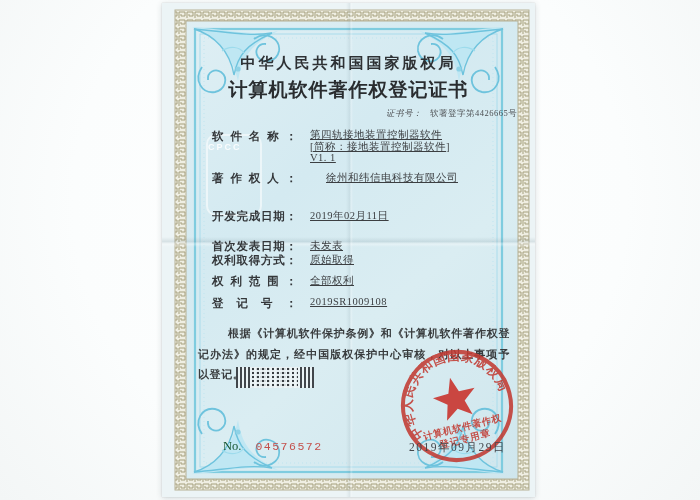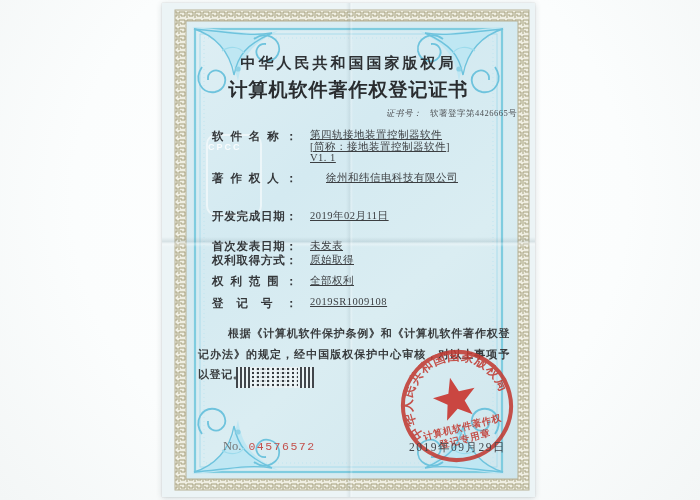--- a/index.html
+++ b/index.html
@@ -78,21 +78,21 @@
       repeating-linear-gradient(90deg,#383d41 0 2px,rgba(236,244,246,.85) 2px 5px);
   }
   .seal{position:absolute;left:228px;top:336px;width:134px;height:134px;z-index:4;opacity:.88;}
   .seal-date{
     position:absolute;left:247px;top:437px;z-index:5;
     font-size:11.5px;letter-spacing:1.5px;color:#43464b;white-space:nowrap;
   }
   .serial{
     position:absolute;left:61px;top:436px;z-index:3;font-size:12.5px;white-space:nowrap;
   }
-  .serial .no{color:#737373;margin-right:7px;}
+  .serial .no{color:#14532d;margin-right:14px;}
   .serial .num{color:var(--serial-red,#c4504c);letter-spacing:1.5px;font-family:"Liberation Mono","DejaVu Sans Mono",monospace;font-size:11.5px;}
 </style>
 </head>
 <body>
 
 <div class="stage">
   <div class="certificate">
     <div class="inner-bg"></div>
 
     <svg class="frame-svg" width="373" height="494" viewBox="0 0 373 494" aria-hidden="true">

